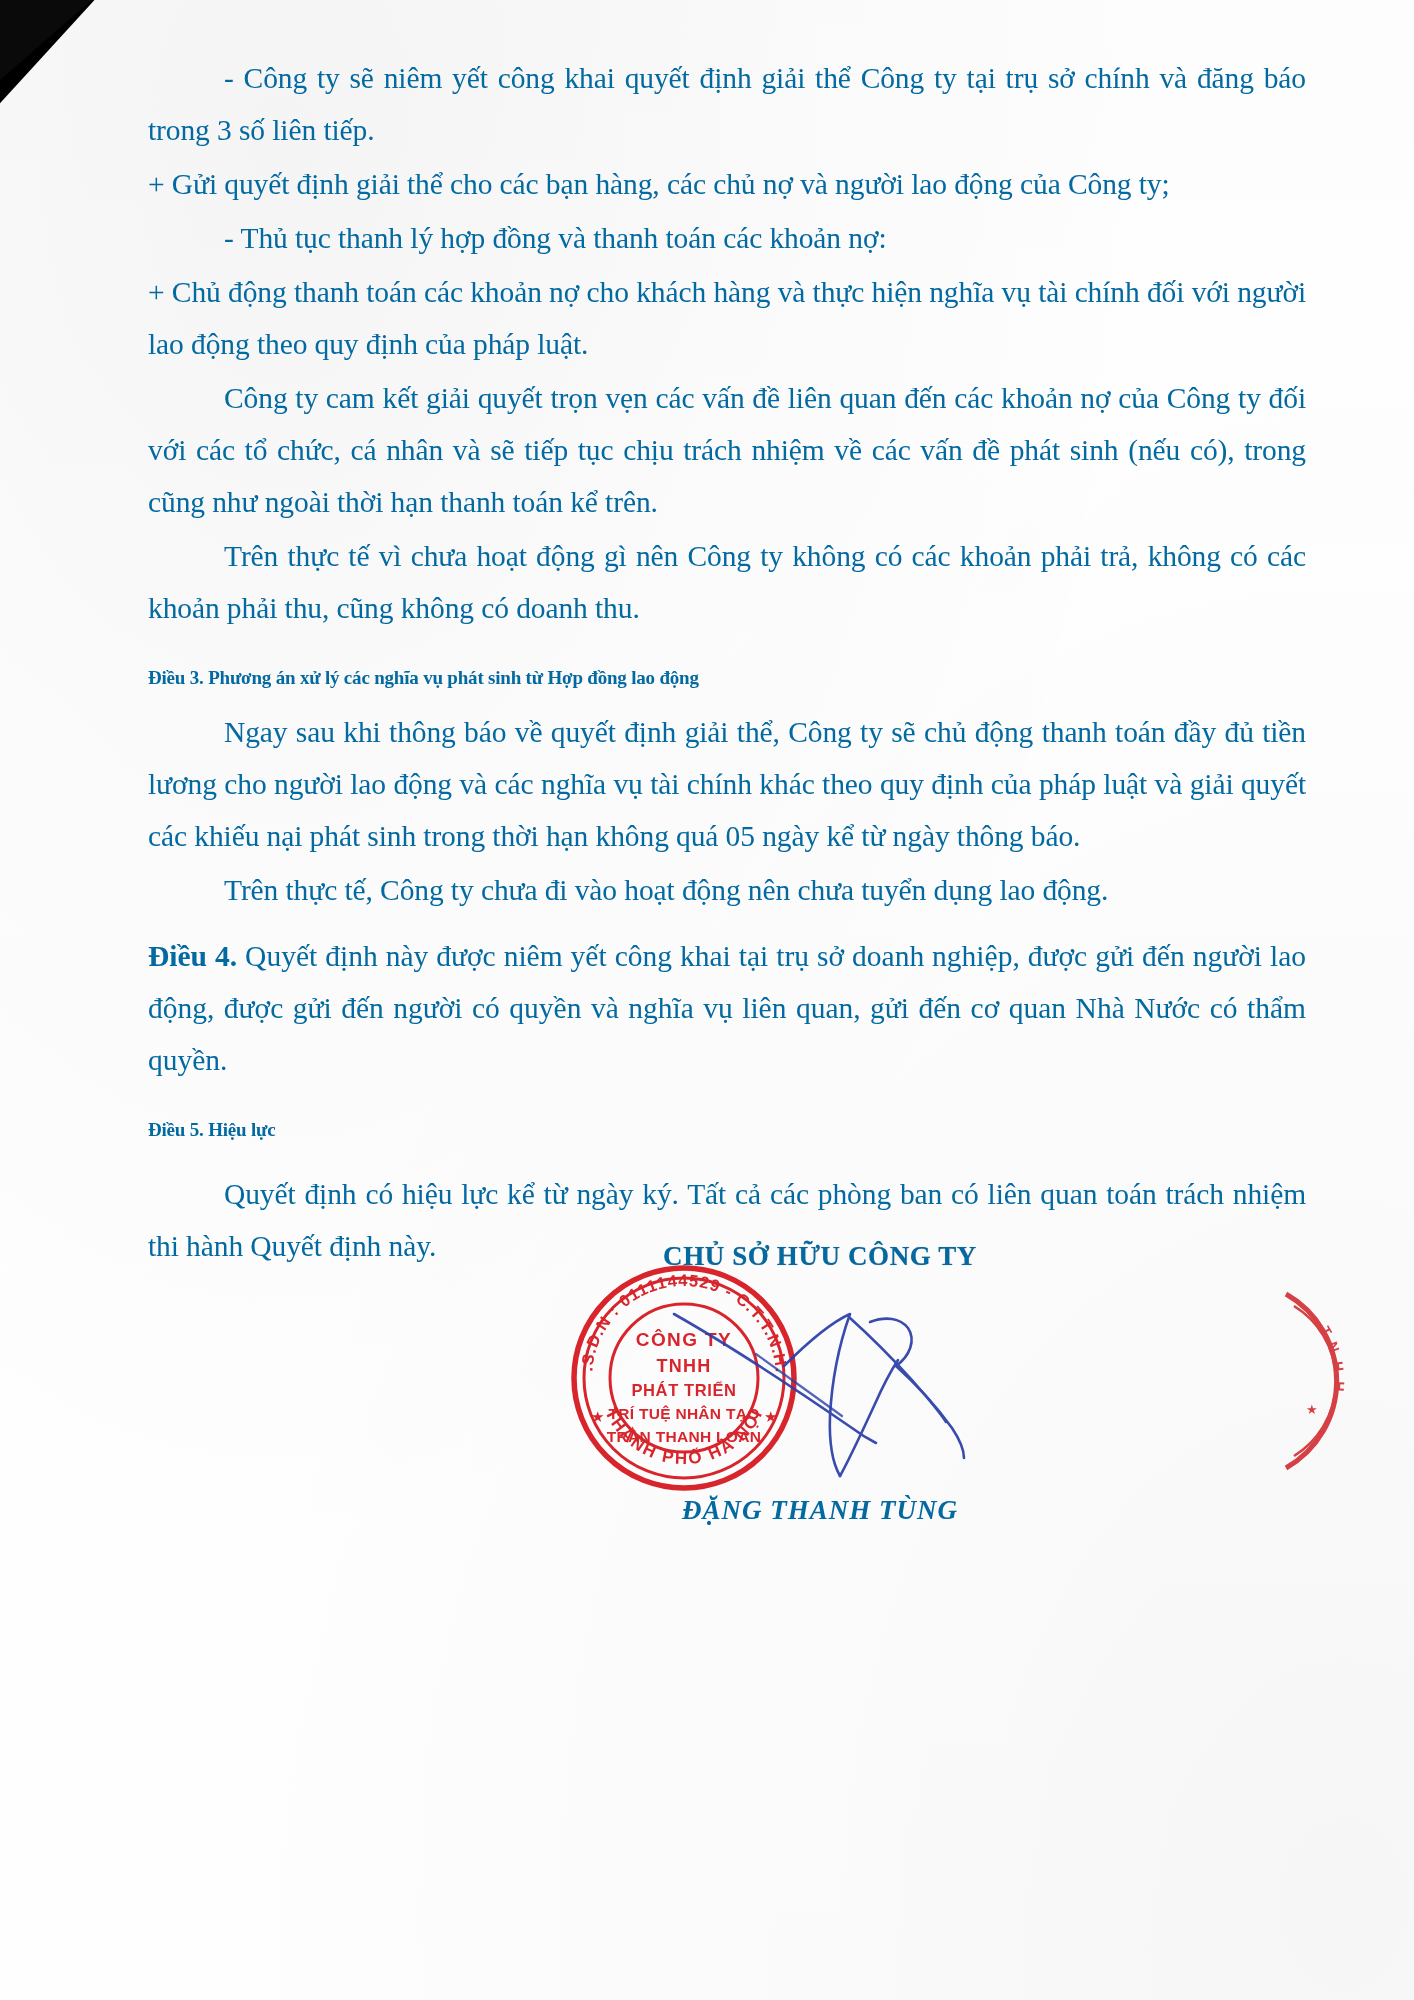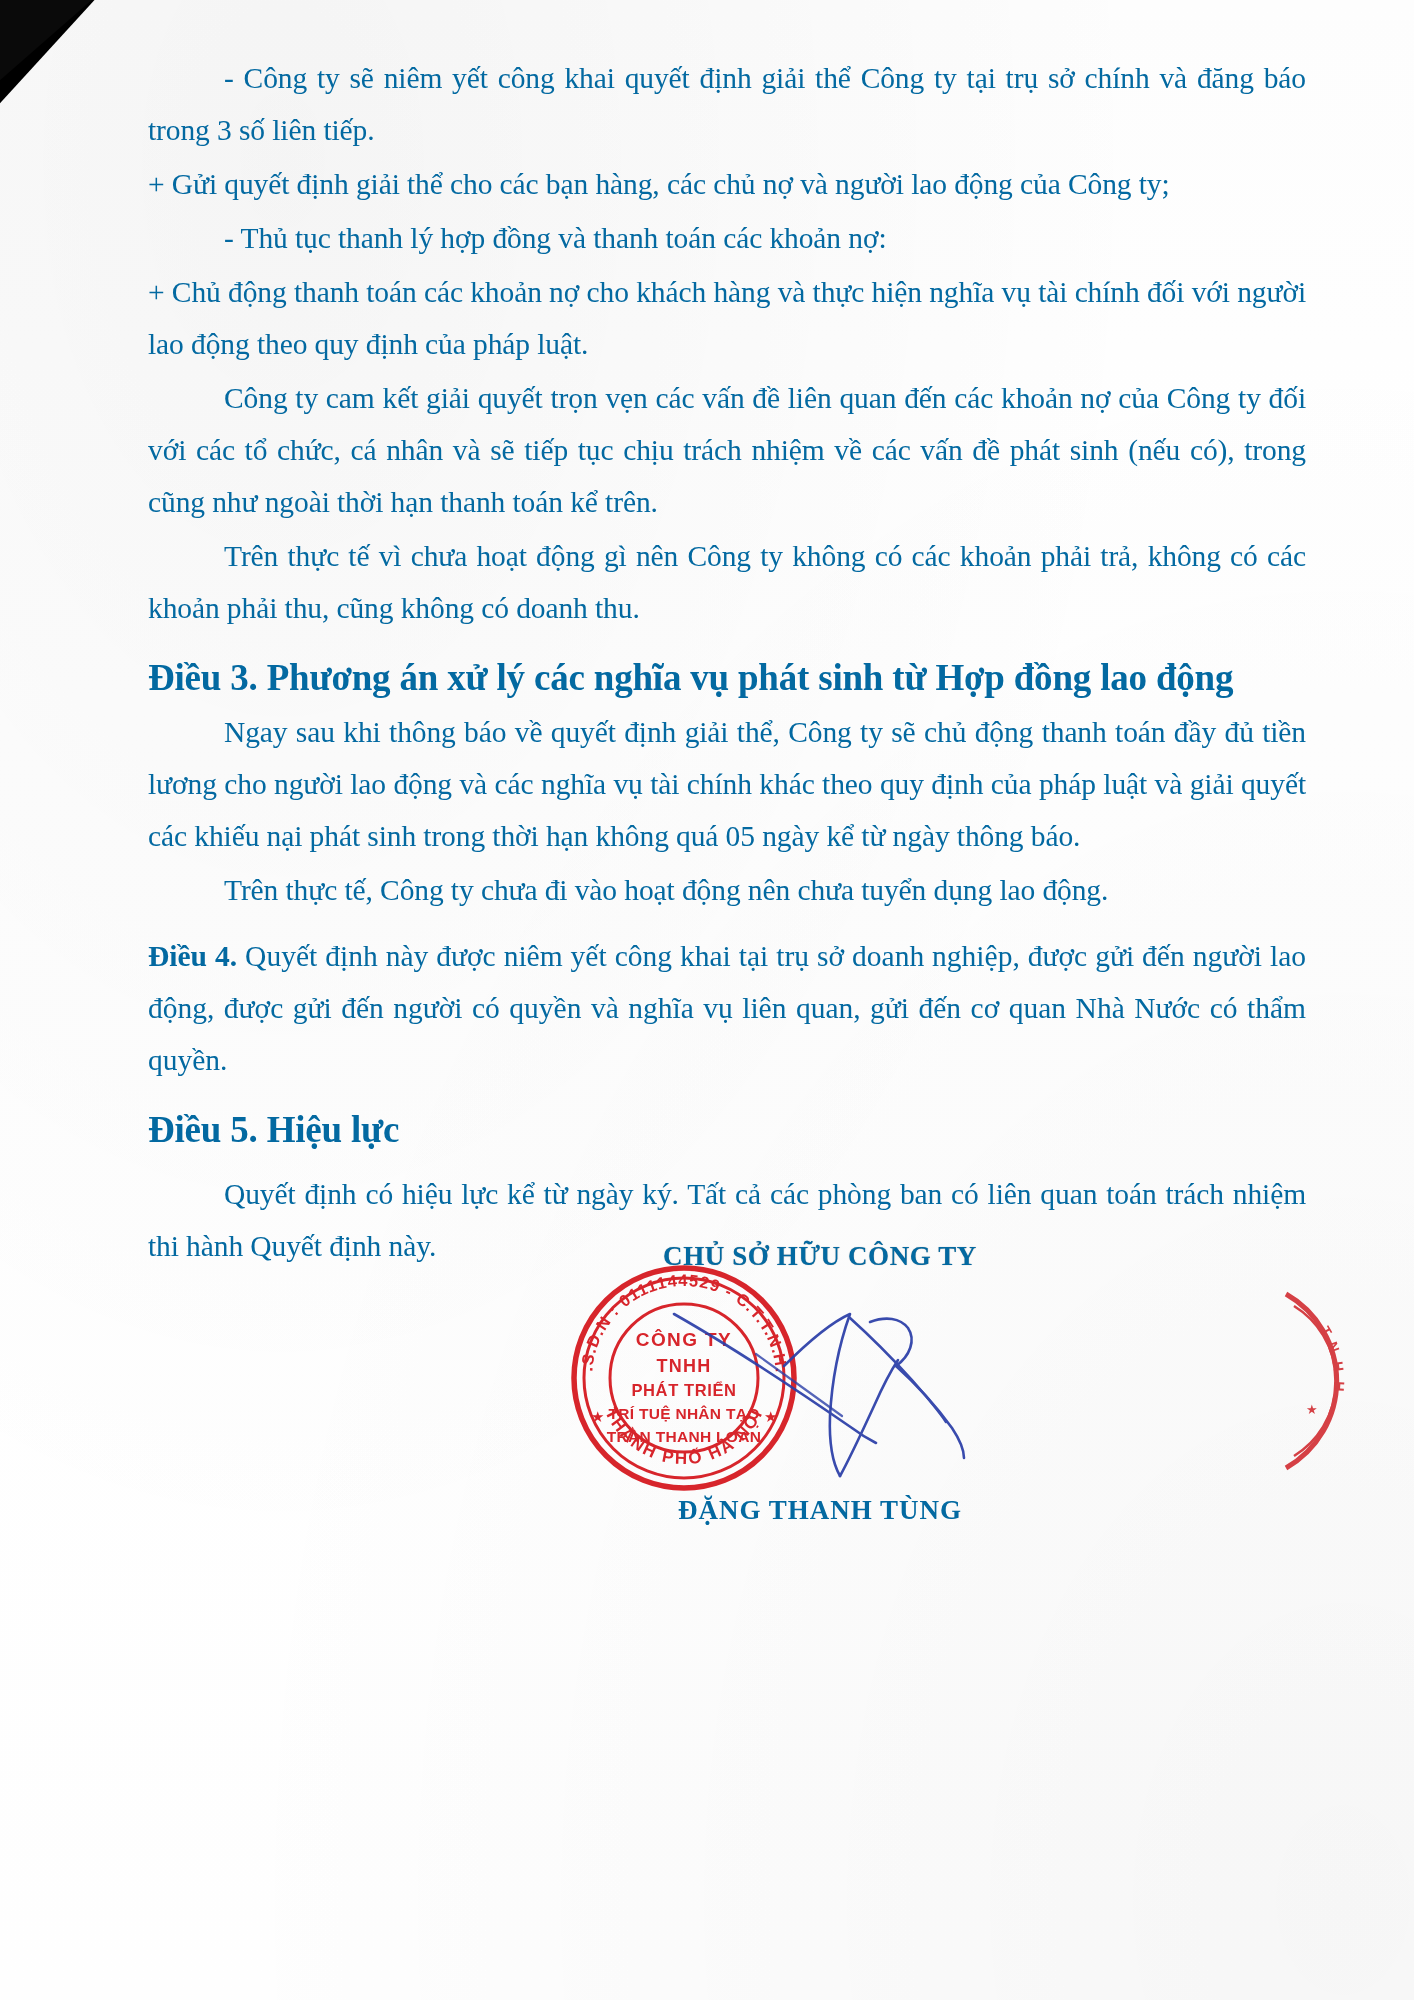--- a/index.html
+++ b/index.html
@@ -48,21 +48,21 @@
     margin:0 0 2px 0;
     font-size:29.5px;
     line-height:52px;
     text-align:justify;
     text-justify:inter-word;
     letter-spacing:-0.1px;
   }
   p.para.indent{ text-indent:76px; }
   p.heading{
     margin:18px 0 2px 0;
-    font-size:37px;
+    font-size:19px;
     line-height:52px;
     font-weight:bold;
     letter-spacing:-0.2px;
   }
   p.art-para{
     margin:14px 0 2px 0;
     font-size:29.5px;
     line-height:52px;
     text-align:justify;
   }
@@ -90,20 +90,21 @@
     position:absolute;
     left:600px;
     top:1495px;
     width:440px;
     text-align:center;
     font-size:27px;
     font-weight:bold;
     letter-spacing:1.0px;
     z-index:6;
     white-space:nowrap;
+    font-style:italic;
   }
 
   
   .seal{
     position:absolute;
     left:568px;
     top:1262px;
     width:232px;
     height:232px;
     z-index:4;

